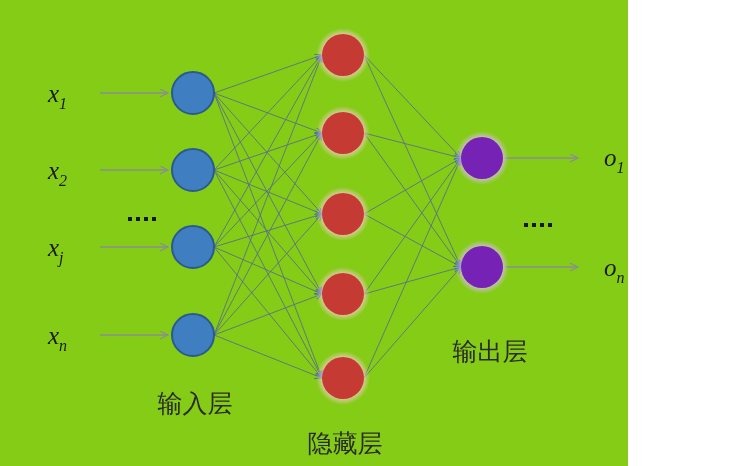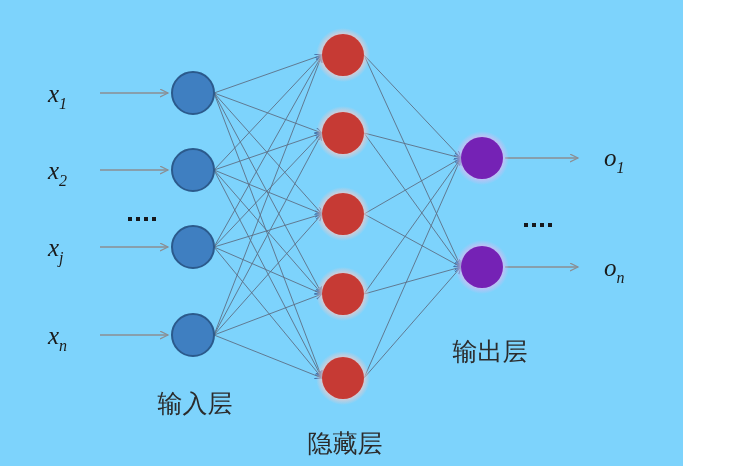--- a/index.html
+++ b/index.html
@@ -5,23 +5,23 @@
   html, body {
     margin: 0;
     padding: 0;
     background: #ffffff;
   }
   body {
     font-family: "Liberation Sans", sans-serif;
   }
   #diagram-root {
     position: relative;
-    width: 683px;
+    width: 628px;
     height: 466px;
-    background: #7dd3fc;
+    background: #84cc16;
     overflow: hidden;
   }
   #nn-svg {
     position: absolute;
     left: 0;
     top: 0;
     width: 732px;
     height: 466px;
     display: block;
   }

